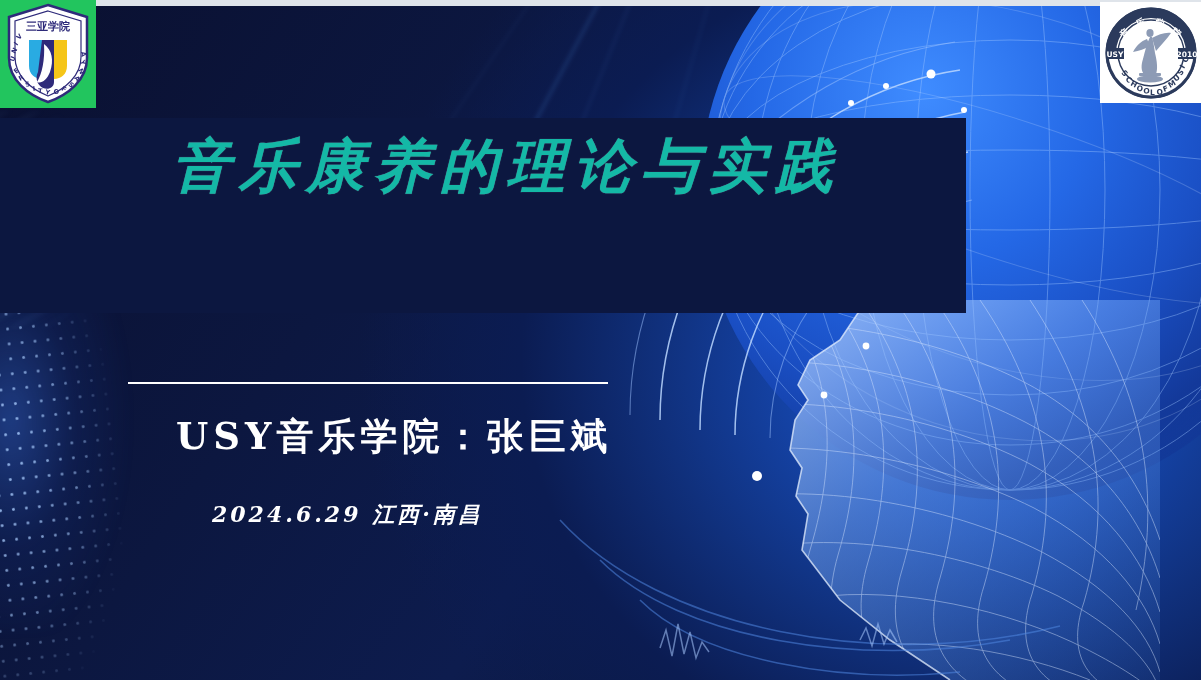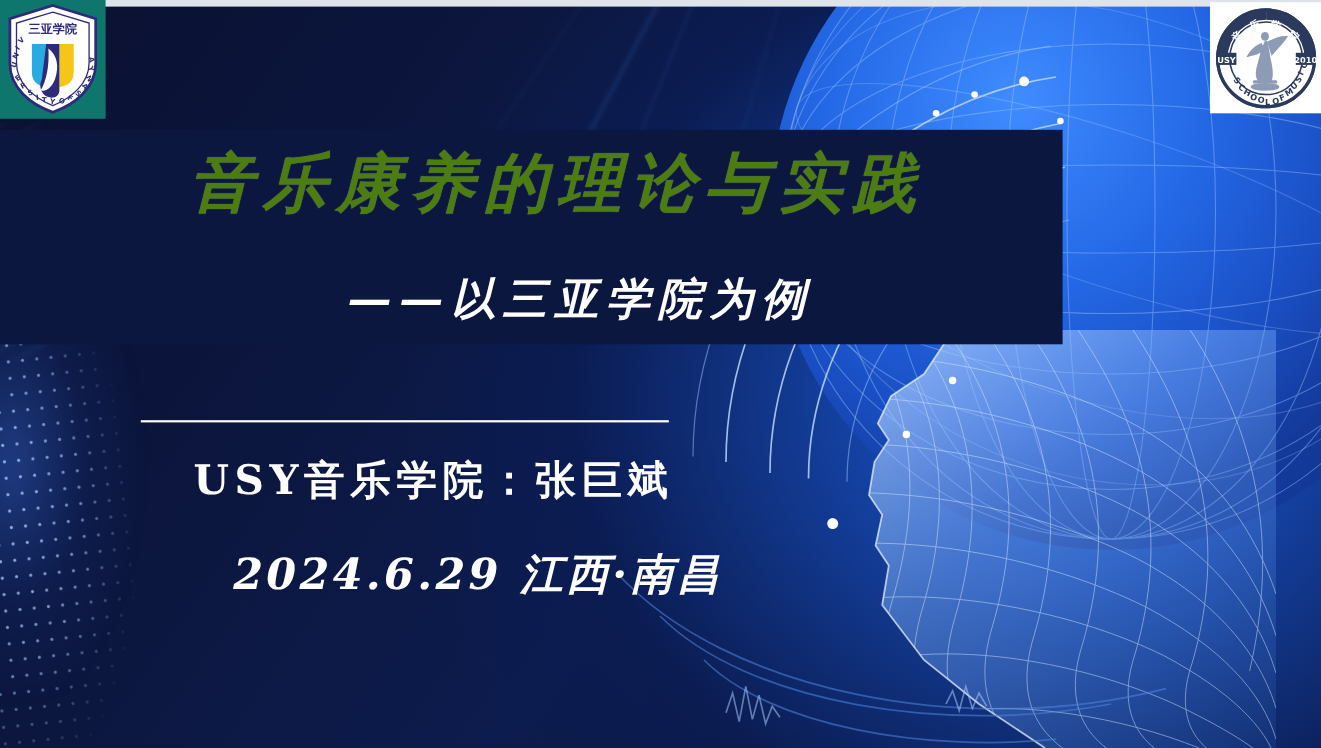--- a/index.html
+++ b/index.html
@@ -122,21 +122,21 @@
     background: #0c1740;
     z-index: 20;
   }
 
   
   .title-main {
     position: absolute;
     left: 172px; top: 137px;
     width: 760px;
     z-index: 25;
-    color: #4d7c0f;
+    color: #14b8a6;
     font-family: "DejaVu Serif", "Liberation Serif", serif;
     font-size: 58px;
     font-weight: 700;
     letter-spacing: 9px;
     font-style: italic;
     white-space: nowrap;
     line-height: 1;
     text-shadow: 0 0 1px rgba(255,255,255,0.4);
   }
   .title-sub {
@@ -172,34 +172,34 @@
     letter-spacing: 5px;
     white-space: nowrap;
     line-height: 1;
   }
   .datevenue {
     position: absolute;
     left: 212px; top: 503px;
     z-index: 25;
     color: #ffffff;
     font-family: "DejaVu Serif", "Liberation Serif", serif;
-    font-size: 39px;
+    font-size: 22px;
     font-weight: 700;
     font-style: italic;
     letter-spacing: 3px;
     white-space: nowrap;
     line-height: 1;
   }
 
   
   .logo-usy {
     position: absolute;
     left: 0; top: 0;
     width: 96px; height: 108px;
-    background: #0f766e;
+    background: #22c55e;
     z-index: 50;
     display: flex;
     align-items: center;
     justify-content: center;
   }
   .logo-som {
     position: absolute;
     left: 1100px; top: 2px;
     width: 101px; height: 101px;
     background: #ffffff;
@@ -330,21 +330,20 @@
         <path d="M660,648 l6,-18 l6,26 l6,-32 l6,30 l6,-22 l6,26 l6,-16 l7,10"></path>
         <path d="M860,640 l6,-12 l6,18 l6,-22 l6,20 l6,-14 l7,12"></path>
       </g>
     </svg>
   </div>
 
   <div class="title-band"></div>
 
   <div class="title-main">音乐康养的理论与实践</div>
 
-  <div class="title-sub">——以三亚学院为例</div>
 
   <div class="divider"></div>
 
   <div class="presenter">USY音乐学院：张巨斌</div>
 
   <div class="datevenue">2024.6.29 江西·南昌</div>
 
   <div class="logo-usy">
     <svg width="92" height="104" viewBox="0 0 92 104">
       <path d="M46,3 L85,15 L85,56 C85,78 66,93 46,100 C26,93 7,78 7,56 L7,15 Z" fill="#ffffff" stroke="#2e2a7a" stroke-width="2.5"></path>

